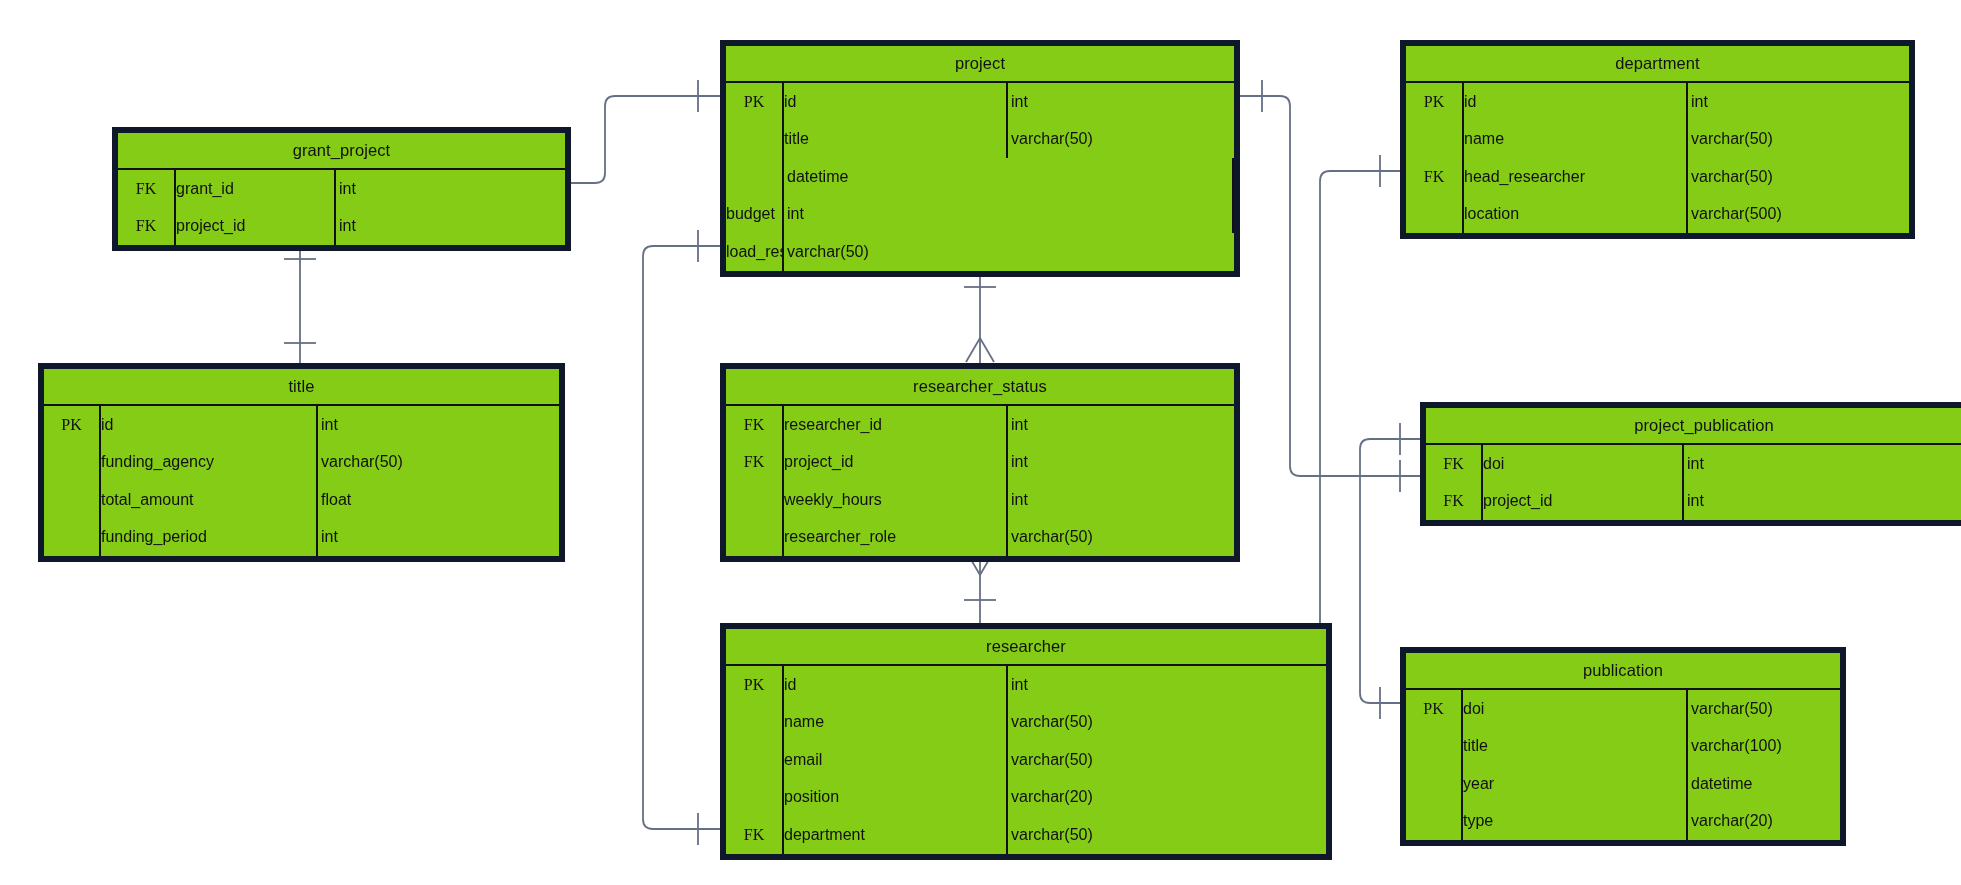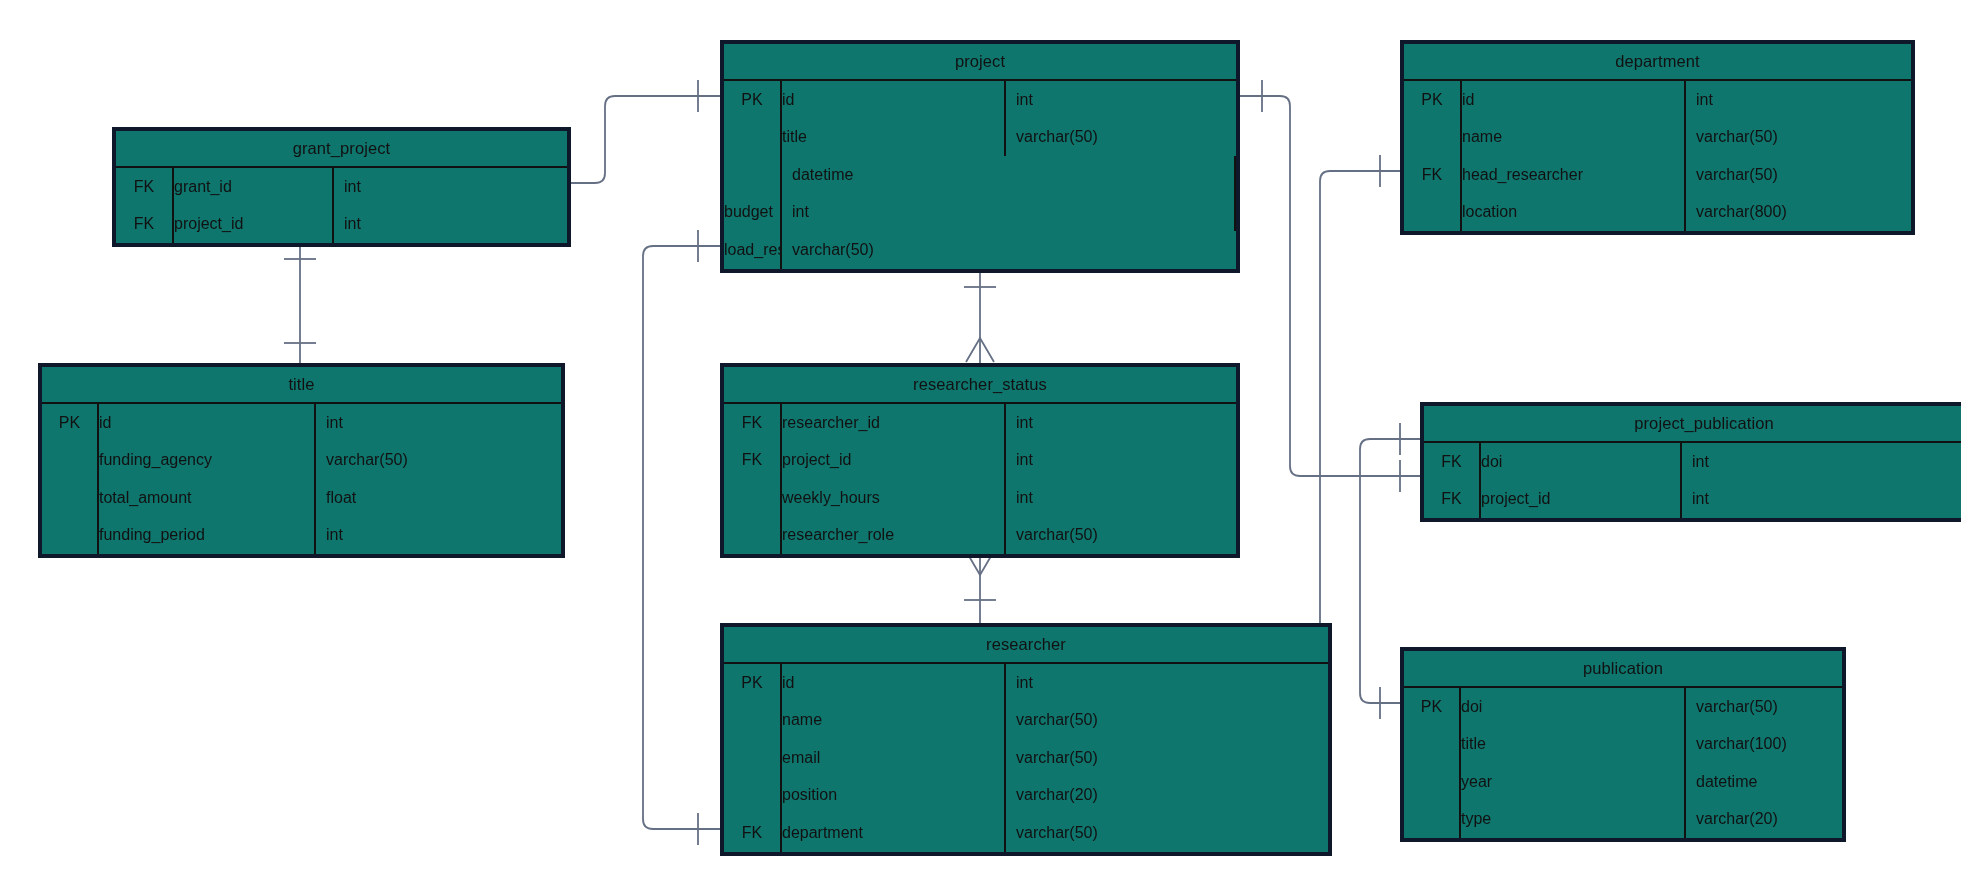--- a/index.html
+++ b/index.html
@@ -1,27 +1,27 @@
 <!DOCTYPE html>
 <html><head>
 <meta charset="utf-8">
 <style>
   html,body{margin:0;padding:0;background:#ffffff;}
   body{font-family:"Liberation Sans","DejaVu Sans",sans-serif;color:#111111;}
   .canvas{position:relative;width:1961px;height:885px;background:#ffffff;overflow:hidden;}
   .wires{position:absolute;left:0;top:0;width:1961px;height:885px;}
-  .entity{position:absolute;background:#0f766e;border:4px solid #0f172a;box-sizing:border-box;}
+  .entity{position:absolute;background:#84cc16;border:6px solid #0f172a;box-sizing:border-box;}
   .entity-title{height:37px;display:flex;align-items:center;justify-content:center;
     border-bottom:2px solid #111111;font-size:16.5px;letter-spacing:.1px;box-sizing:border-box;}
   .entity-body{display:grid;grid-template-columns:var(--kc,58px) var(--nc,224px) 1fr;
     grid-auto-rows:37.5px;}
   .cell{display:flex;align-items:center;font-size:16px;box-sizing:border-box;overflow:hidden;white-space:nowrap;}
-  .cell.key{justify-content:center;border-right:2px solid #111111;}
+  .cell.key{justify-content:center;border-right:2px solid #111111;font-family:Liberation Serif, serif;}
   .cell.name{border-right:2px solid #111111;}
-  .cell.type{padding-left:10px;}
+  .cell.type{padding-left:3px;}
 </style>
 </head>
 <body>
 
 <div class="canvas">
 
   <svg class="wires" width="1961" height="885" viewBox="0 0 1961 885" fill="none" stroke="#667085" stroke-width="1.8">
 
     <g>
       <path d="M 495 183 H 595 Q 605 183 605 173 V 106 Q 605 96 615 96 H 720"></path>
@@ -111,21 +111,21 @@
       <div class="cell name">id</div>
       <div class="cell type">int</div>
       <div class="cell key"></div>
       <div class="cell name">name</div>
       <div class="cell type">varchar(50)</div>
       <div class="cell key">FK</div>
       <div class="cell name">head_researcher</div>
       <div class="cell type">varchar(50)</div>
       <div class="cell key"></div>
       <div class="cell name">location</div>
-      <div class="cell type">varchar(800)</div>
+      <div class="cell type">varchar(500)</div>
     </div>
   </div>
 
   <div class="entity" style="left:38px;top:363px;width:527px;--kc:57px;--nc:217px">
     <div class="entity-title">title</div>
     <div class="entity-body">
       <div class="cell key">PK</div>
       <div class="cell name">id</div>
       <div class="cell type">int</div>
       <div class="cell key"></div>

